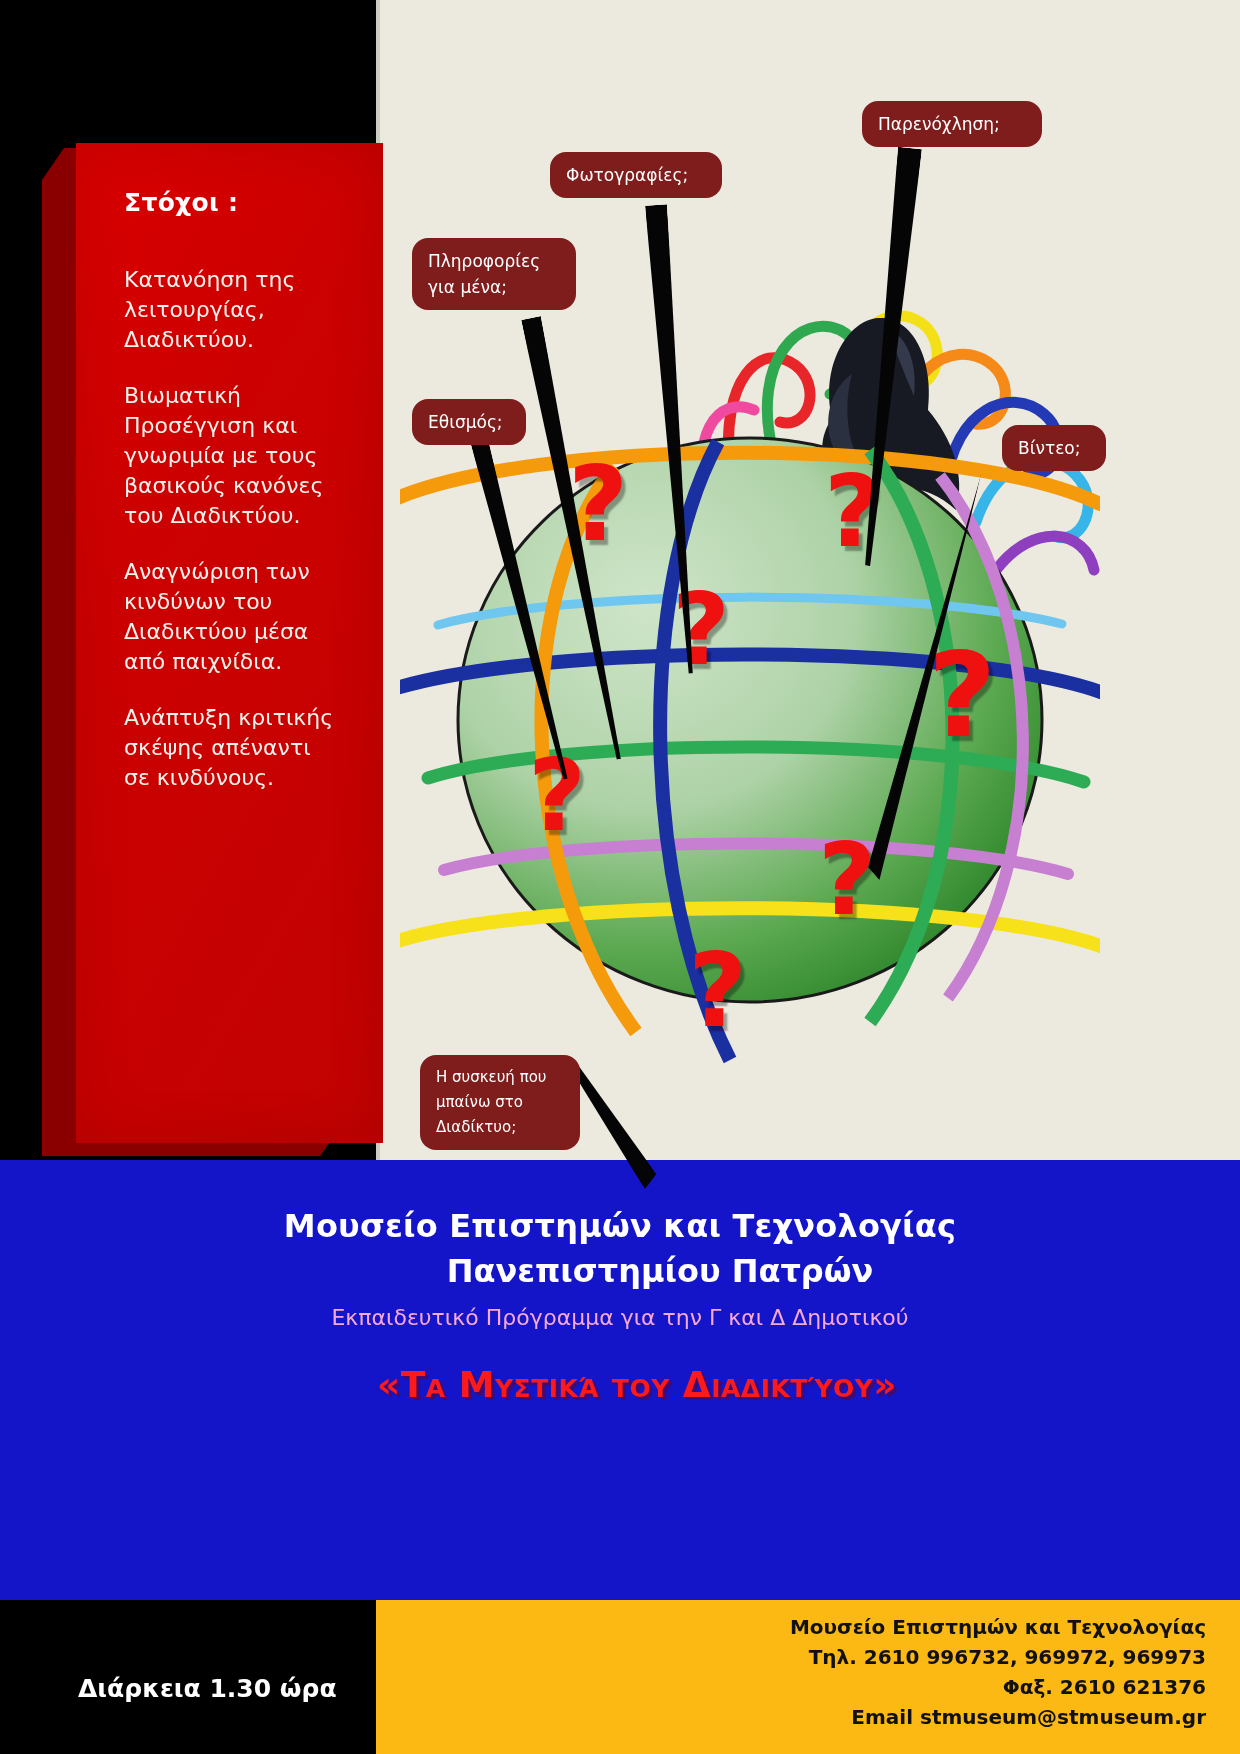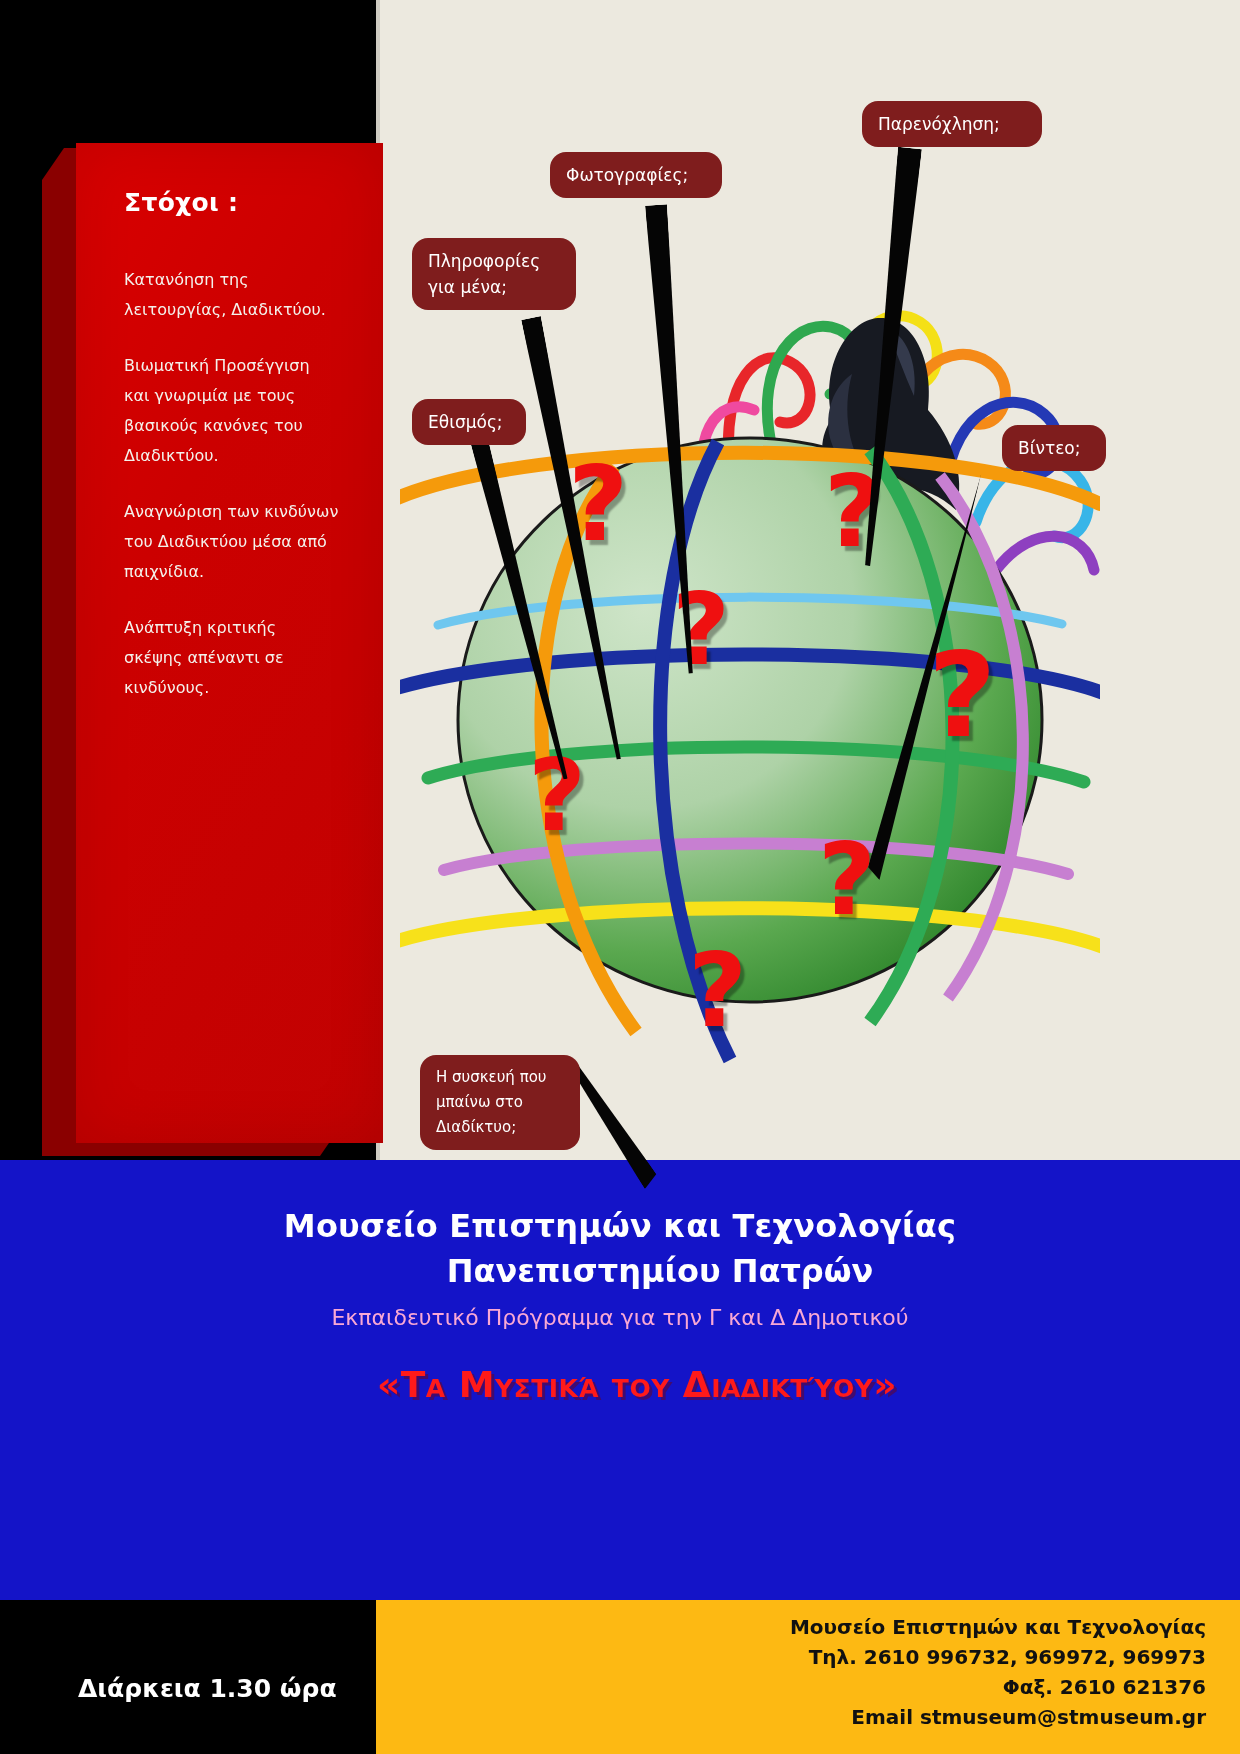--- a/index.html
+++ b/index.html
@@ -12,21 +12,21 @@
   .stage-rule{position:absolute;left:376px;top:0;width:4px;height:1160px;background:#cfccc2;}
 
   
   .red-shadow{position:absolute;left:42px;top:148px;width:300px;height:1008px;background:#8a0000;
     clip-path:polygon(0 32px,22px 0,300px 0,300px 976px,278px 1008px,0 1008px);}
   .red-card{position:absolute;left:64px;top:143px;width:307px;height:1000px;
     background:linear-gradient(120deg,#d90000 0%,#cc0000 35%,#c10202 100%);
     box-shadow:inset 0 0 60px rgba(0,0,0,.10);margin-left:12px;}
   .red-card-inner{position:absolute;left:48px;top:45px;width:215px;}
   .goals-title{color:#ffffff;font-size:25px;font-weight:bold;letter-spacing:.3px;margin-bottom:48px;}
-  .goal{color:#f4f2ec;font-size:16px;line-height:30px;margin-bottom:26px;}
+  .goal{color:#f4f2ec;font-size:22px;line-height:30px;margin-bottom:26px;}
 
   
   .globe-wrap{position:absolute;left:400px;top:270px;width:700px;height:860px;}
   .globe-svg{position:absolute;left:0;top:0;}
   .qmark{position:absolute;color:#ef1010;font-family:"DejaVu Sans","Liberation Sans",sans-serif;
     font-weight:bold;line-height:1;text-shadow:4px 5px 2px rgba(0,0,0,.33);}
 
   
   .bubble{position:absolute;background:#7f1d1d;color:#ffffff;border-radius:16px;
     padding:10px 16px;font-size:17px;line-height:26px;z-index:14;white-space:pre-line;}

